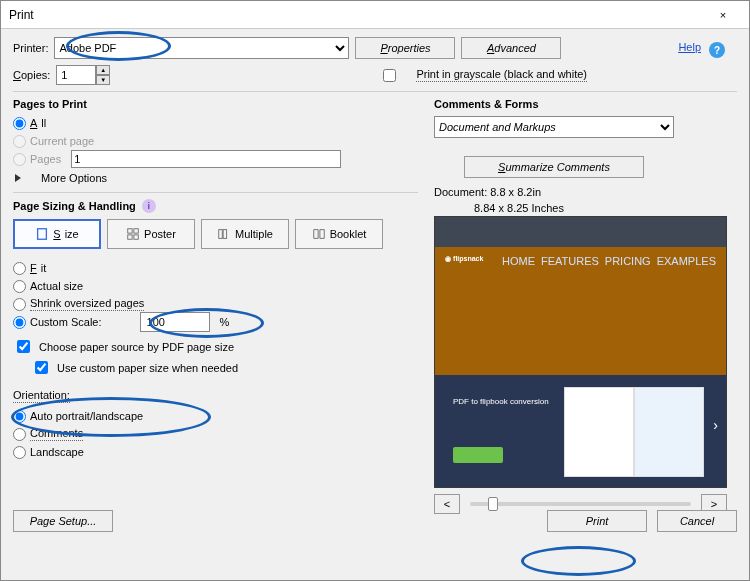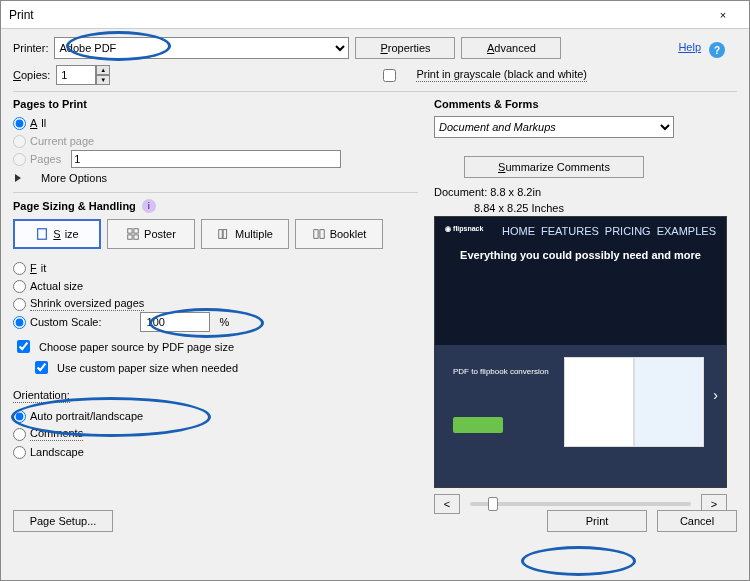--- a/index.html
+++ b/index.html
@@ -6,21 +6,21 @@
   html, body { margin:0; padding:0; background:#fff; }
   .window { width:750px; height:581px; border:1px solid #888; background:#f0f0f0; position:relative; }
   .titlebar { height:28px; background:#fff; border-bottom:1px solid #ccc; display:flex; align-items:center; justify-content:space-between; padding:0 8px; }
   .titlebar .title { font-size:12px; }
   .close { width:36px; height:26px; display:flex; align-items:center; justify-content:center; font-size:14px; cursor:default; }
   .body { padding:8px 12px 10px 12px; position:relative; }
   .row { display:flex; align-items:center; gap:6px; }
   label.lbl { white-space:nowrap; }
   .underline { text-decoration: underline; }
   select.printer { width:295px; height:22px; background:#fff; border:1px solid #888; }
-  button.std { height:22px; min-width:90px; background:#efefef; border:1px solid #999; padding:0 10px; cursor:default; }
+  button.std { height:22px; min-width:90px; background:#efefef; border:1px solid #999; padding:0 10px; cursor:default;font-style:italic; }
   a.help { color:#1a4fd1; text-decoration:underline; position:absolute; right:36px; top:4px; }
   .help-icon { width:16px; height:16px; border-radius:50%; background:#3b9de8; color:#fff; display:flex;align-items:center;justify-content:center;font-weight:bold; font-size:10px; position:absolute; right:12px; top:5px;}
   .copies-row { margin-top:6px; display:flex; align-items:center; justify-content:space-between; }
   .spinner { display:flex; }
   input.num { width:40px; height:20px; border:1px solid #888; padding-left:4px; }
   .spin-btns { display:flex; flex-direction:column; }
   .spin-btns button { width:14px; height:10px; border:1px solid #888; background:#e6e6e6; padding:0; font-size:6px; line-height:6px; }
   .grayscale { display:flex; align-items:center; gap:20px; margin-left:auto;padding-left:7px; }
   .grayscale input { margin:0; }
   .hr { height:1px; background:#cfcfcf; margin:6px 0; }
@@ -37,21 +37,21 @@
   .info-icon { width:14px; height:14px; border-radius:50%; background:#d6c2f0; color:#6a3fd0; display:inline-flex; align-items:center; justify-content:center; font-weight:bold; font-size:9px; margin-left:6px;}
   .size-btns { display:flex; gap:6px; margin:6px 0 10px 0; }
   .size-btns button { height:30px; min-width:88px; border:1px solid #999; background:#f4f4f4; display:flex; align-items:center; justify-content:center; gap:4px; }
   .size-btns button.active { border:2px solid #3b6fd6; background:#fafcff; }
   .scale-input { width:70px; height:20px; border:1px solid #888; padding-left:6px; }
   .check-line { display:flex; align-items:center; gap:6px; margin-top:6px; }
   .check-line.indent { margin-left:18px; margin-top:2px;}
   .orient { margin-top:12px; }
   .dotted-under { border-bottom: 1px dotted #666; display:inline-block; padding-bottom:1px;}
   .preview-area { border:1px solid #3a3a3a; background:#3f4654; width:293px; height:272px; margin-top:2px; position:relative; overflow:hidden;}
-  .preview-page { position:absolute; background:#0f172a; width:100%; height:100%; }
+  .preview-page { position:absolute; background:#a16207; width:100%; height:100%;margin-top:30px; }
   .preview-hero { position:absolute; top:32px; left:0; right:0; text-align:center; color:#fff; font-size:11px; font-weight:600;}
   .preview-dark { position:absolute; top:128px; left:0; right:0; bottom:0; background:#2a3754; }
   .preview-book { position:absolute; top:140px; right:22px; width:140px; height:90px; background:#fff; border-radius:2px; display:flex; }
   .preview-book .pg { flex:1; border:1px solid #ddd; }
   .preview-cta { position:absolute; top:200px; left:18px; width:50px; height:16px; background:#6cc24a; border-radius:2px;}
   .preview-text { position:absolute; top:150px; left:18px; color:#fff; font-size:8px; width:100px; }
   .pagebar { display:flex; align-items:center; justify-content:space-between; margin-top:6px; width:293px;}
   .pagebar .navbtn { width:26px; height:20px; border:1px solid #999; background:#efefef; display:flex; align-items:center; justify-content:center; }
   .slider-track { flex:1; height:4px; background:#d0d0d0; margin:0 10px; position:relative; border-radius:2px;}
   .slider-thumb { position:absolute; left:18px; top:-5px; width:10px; height:14px; background:#fff; border:1px solid #888; border-radius:2px;}
@@ -250,21 +250,20 @@
 
         <div class="preview-area">
           <div class="preview-page">
             <div style="position:absolute;top:8px;left:10px;color:#fff;font-size:7px;font-weight:bold;">◉ flipsnack</div>
             <div style="position:absolute;top:8px;right:10px;color:#cfe0ff;font-size:6px;display:flex;gap:6px;">
               <span>HOME</span>
                 <span>FEATURES</span>
                 <span>PRICING</span>
                 <span>EXAMPLES</span>
             </div>
-            <div class="preview-hero">Everything you could possibly need and more</div>
             <div class="preview-dark"></div>
             <div class="preview-text">PDF to flipbook conversion</div>
             <div class="preview-cta"></div>
             <div class="preview-book">
               <div class="pg"></div>
                 <div class="pg" style="background:#eaf2fb;"></div>
             </div>
             <div style="position:absolute;top:170px;left:135px;color:#fff;font-size:14px;">‹</div>
             <div style="position:absolute;top:170px;right:8px;color:#fff;font-size:14px;">›</div>
           </div>

